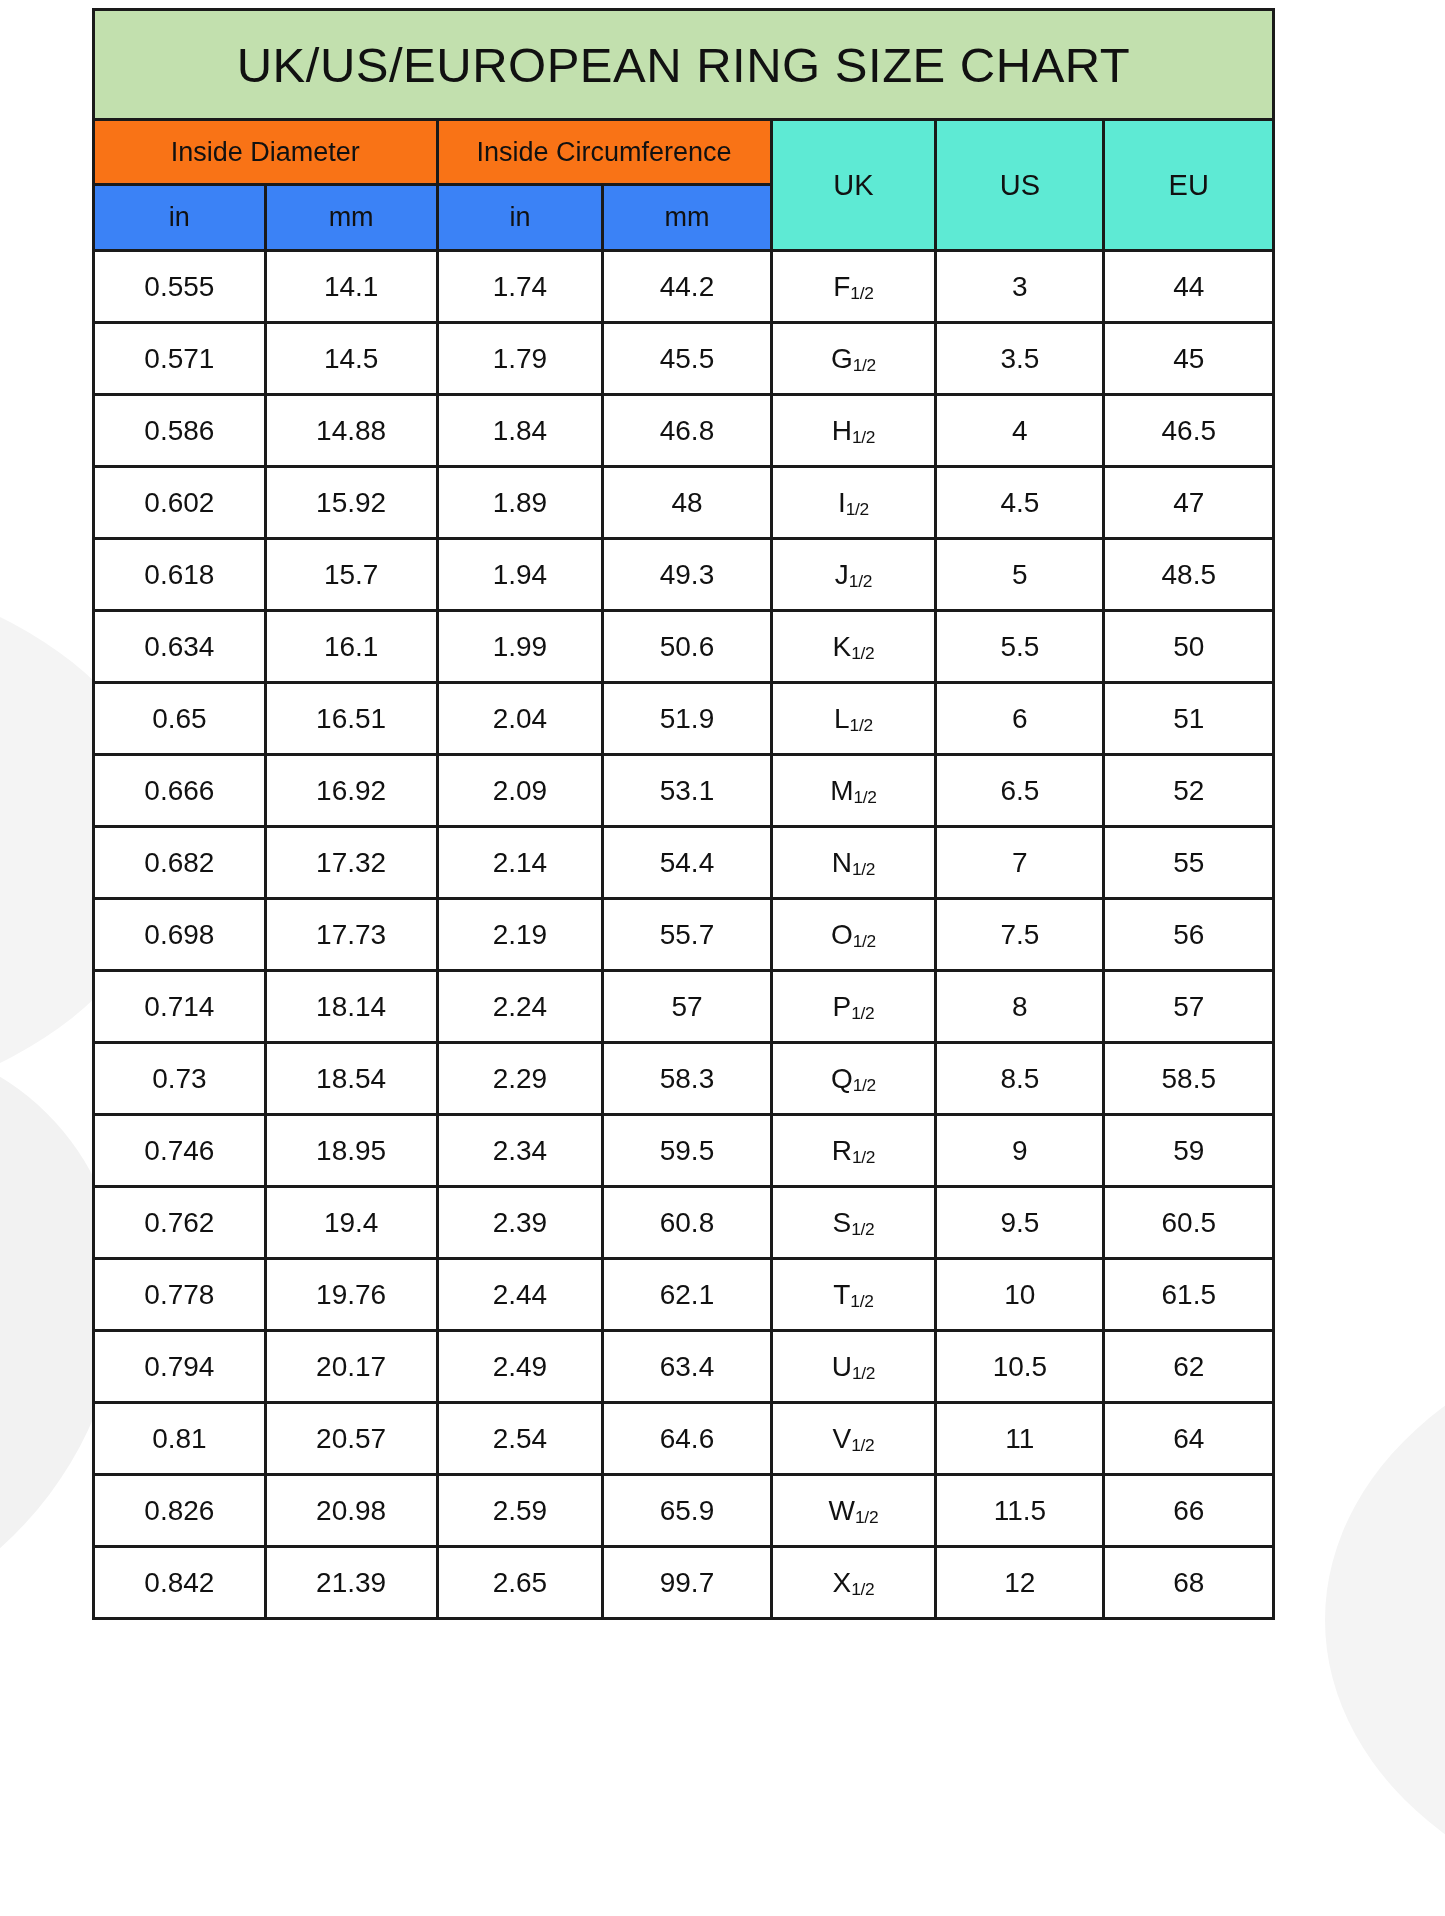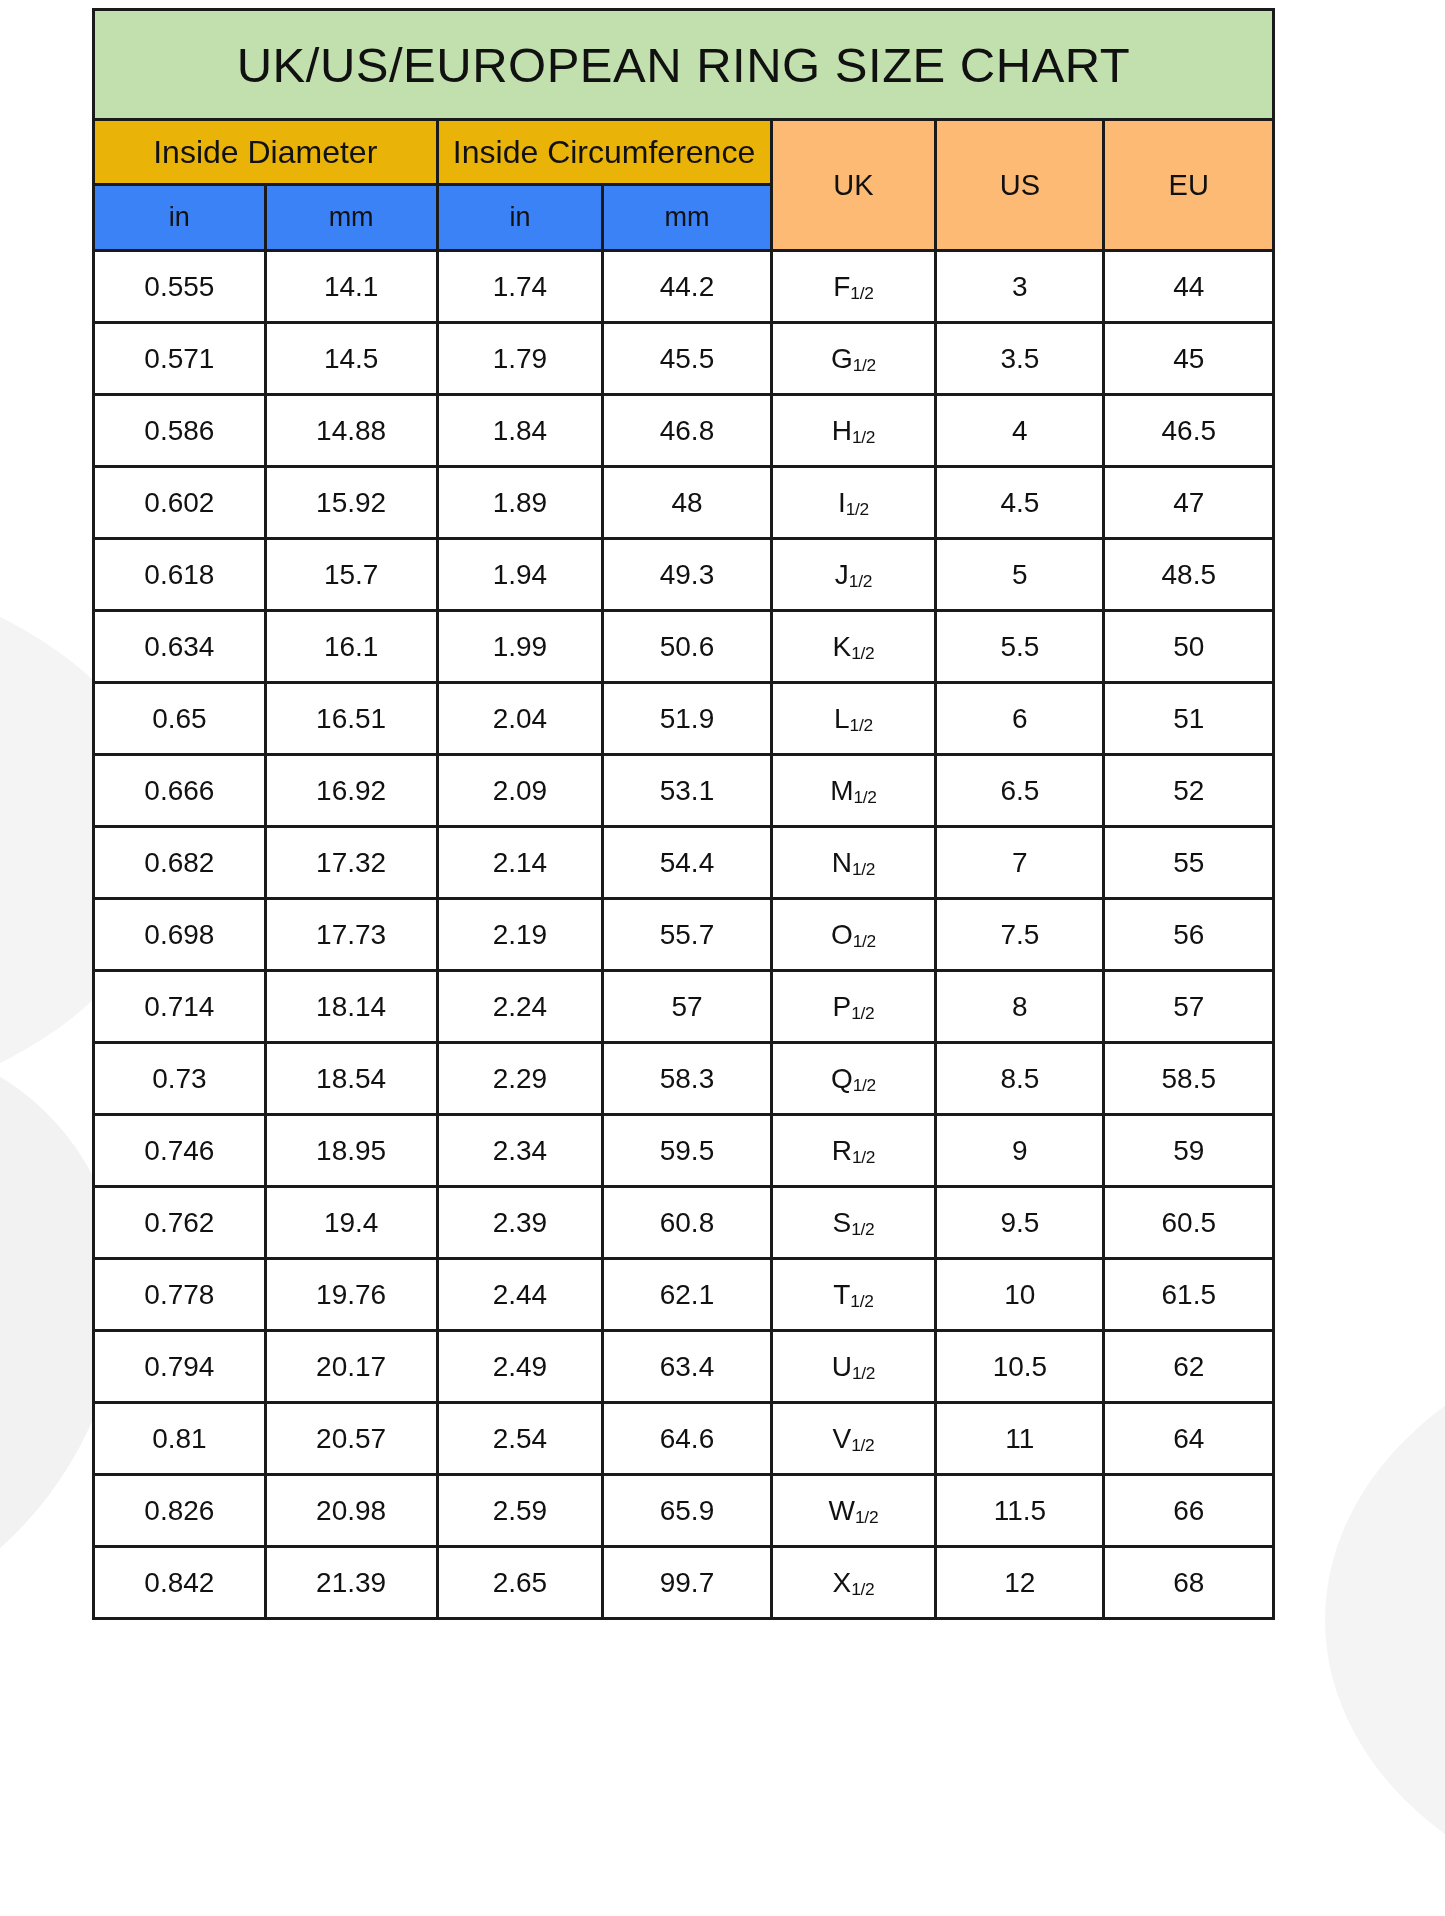--- a/index.html
+++ b/index.html
@@ -68,31 +68,31 @@
   .title-cell {
     background: #c2e0ae;
     height: 107px;
     font-size: 49px;
     font-weight: 700;
     letter-spacing: 0.5px;
     color: #0d0d0d;
   }
 
   .grp-head {
-    background: #eab308;
+    background: #f97316;
     height: 62px;
-    font-size: 32px;
+    font-size: 27px;
   }
   .unit-head {
     background: #3b82f6;
     height: 63px;
     font-size: 27px;
   }
   .region-head {
-    background: #fdba74;
+    background: #5eead4;
     font-size: 29px;
   }
 
   td.data {
     background: #ffffff;
     height: 69px;
     font-size: 28px;
   }
 
   .uk-val {

